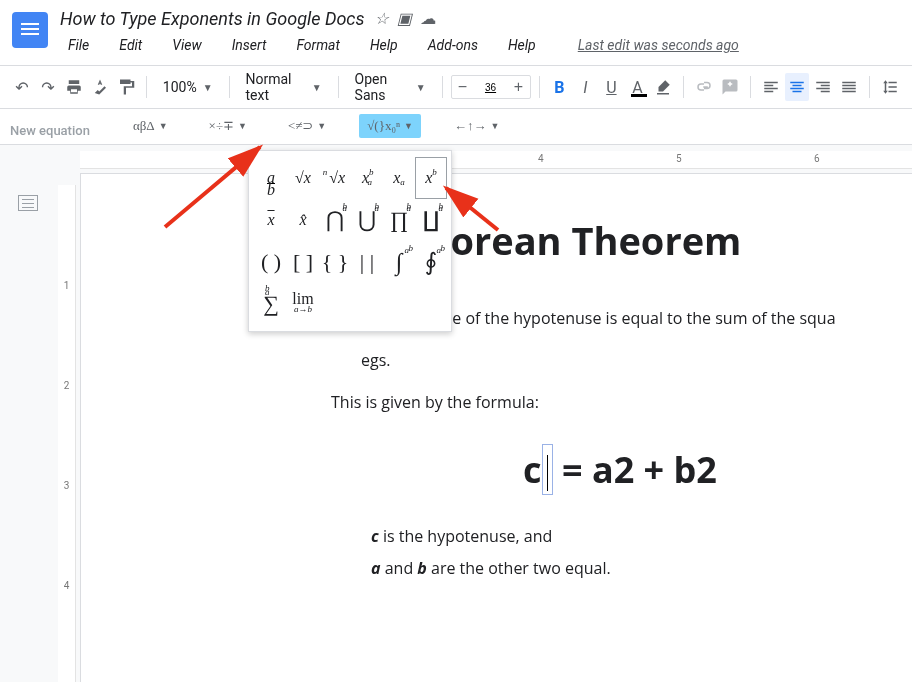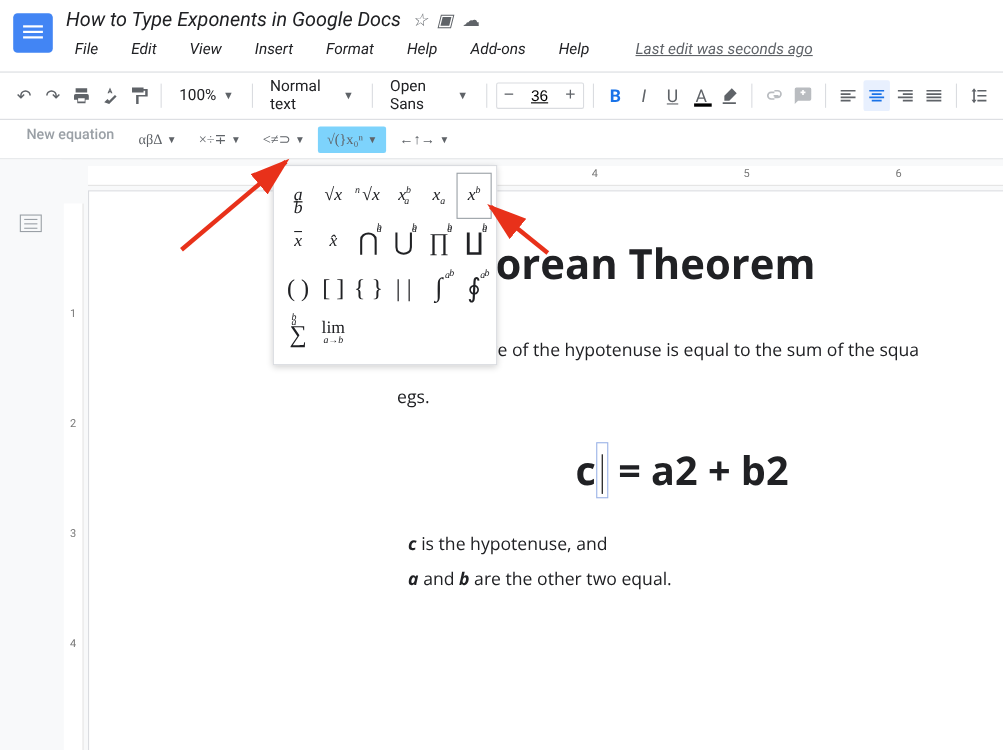--- a/index.html
+++ b/index.html
@@ -13,27 +13,27 @@
   .menubar { display:flex; gap:14px; margin-top:4px; font-size:14px; color:#202124; align-items:center;}
   .menubar span { padding:4px 8px; cursor:pointer; border-radius:4px;}
   .last-edit { color:#5f6368; text-decoration:underline; margin-left:12px; font-size:14px;}
   .toolbar { border-top:1px solid #dadce0; border-bottom:1px solid #dadce0; padding:4px 10px; display:flex; align-items:center; gap:2px; margin-top:8px; height:44px;}
   .tb-btn { width:28px; height:28px; display:flex; align-items:center; justify-content:center; color:#5f6368; border-radius:2px; cursor:pointer;}
   .tb-sep { width:1px; height:22px; background:#dadce0; margin:0 6px;}
   .tb-sel { display:flex; align-items:center; gap:6px; padding:0 8px; color:#202124; font-size:14px; height:28px; cursor:pointer;}
   .tb-sel .caret { font-size:10px; color:#5f6368;}
   .font-size-group { display:flex; align-items:center; border:1px solid #dadce0; border-radius:2px; height:24px;}
   .font-size-group button { width:22px; height:22px; border:none; background:none; color:#5f6368; cursor:pointer; font-size:16px;}
-  .font-size-group input { width:34px; border:none; text-align:center; font-size:14px; outline:none;text-decoration:underline;}
+  .font-size-group input { width:34px; border:none; text-align:center; font-size:10px; outline:none;text-decoration:underline;}
   .align-active { background:#e8f0fe; color:#1a73e8 !important; border-radius:2px;}
   .bold-active { color:#1a73e8 !important; }
   .textcolor { position:relative;}
   .textcolor::after { content:""; position:absolute; bottom:4px; left:6px; width:16px; height:3px; background:#000;}
-  .eqbar { display:flex; align-items:flex-start; gap:4px; padding:6px 24px; border-bottom:1px solid #dadce0; font-size:13px; color:#80868b; height:36px;}
-  .eqbar .eqbtn { padding:4px 8px; display:flex; align-items:center; gap:4px; cursor:pointer; border-radius:2px; color:#5f6368; font-family:serif;}
+  .eqbar { display:flex; align-items:flex-end; gap:4px; padding:6px 10px; border-bottom:1px solid #dadce0; font-size:13px; color:#80868b; height:36px;}
+  .eqbar .eqbtn { padding:4px 8px; display:flex; align-items:center; gap:4px; cursor:pointer; border-radius:2px; color:#5f6368; font-family:serif;margin-left:21px;}
   .eqbar .eqbtn.active { background:#7dd3fc; }
   .eqbar .eqbtn .caret{font-size:9px;}
   .eqbar .neweq { color:#9aa0a6; font-weight:500; margin-right:10px;}
   .workspace { display:flex; height: calc(682px - 44px - 36px - 62px); position:relative; background:#f8f9fa;}
   .sidebar { width:56px; background:#f8f9fa; padding-top:50px; display:flex; justify-content:center;}
   .sidebar .outline-icon { width:20px; height:16px; border:1px solid #9aa0a6; position:relative;}
   .sidebar .outline-icon::before { content:""; position:absolute; top:3px; left:3px; right:3px; height:1px; background:#9aa0a6; box-shadow:0 4px 0 #9aa0a6, 0 8px 0 #9aa0a6;}
   .page-wrap { flex:1; overflow:hidden; position:relative;}
   .vruler { position:absolute; left:2px; top:40px; width:18px; bottom:0; background:#fff; border-right:1px solid #e3e3e3; font-size:10px; color:#777;}
   .vruler div { position:absolute; width:100%; text-align:center;}
@@ -221,20 +221,21 @@
       <div style="top:95px">1</div>
       <div style="top:195px">2</div>
       <div style="top:295px">3</div>
       <div style="top:395px">4</div>
     </div>
     <div class="page">
       <div class="doc-content">
         <div class="heading">hagorean Theorem</div>
         <div class="para">the square of the hypotenuse is equal to the sum of the squa</div>
         <div class="para" style="margin-left:-20px">egs.</div>
+        <div class="para" style="margin-left:-50px">This is given by the formula:</div>
         <div class="formula">
           <span>c</span><span class="cursor-box"></span><span> = a2 + b2</span>
         </div>
         <div class="lineseg indent" style="margin-left:-10px">
           <span class="bolditalic">c</span><span> is the hypotenuse, and</span>
         </div>
         <div class="lineseg indent" style="margin-left:-10px">
           <span class="bolditalic">a</span><span> and </span><span class="bolditalic">b</span><span> are the other two equal.</span>
         </div>
       </div>

